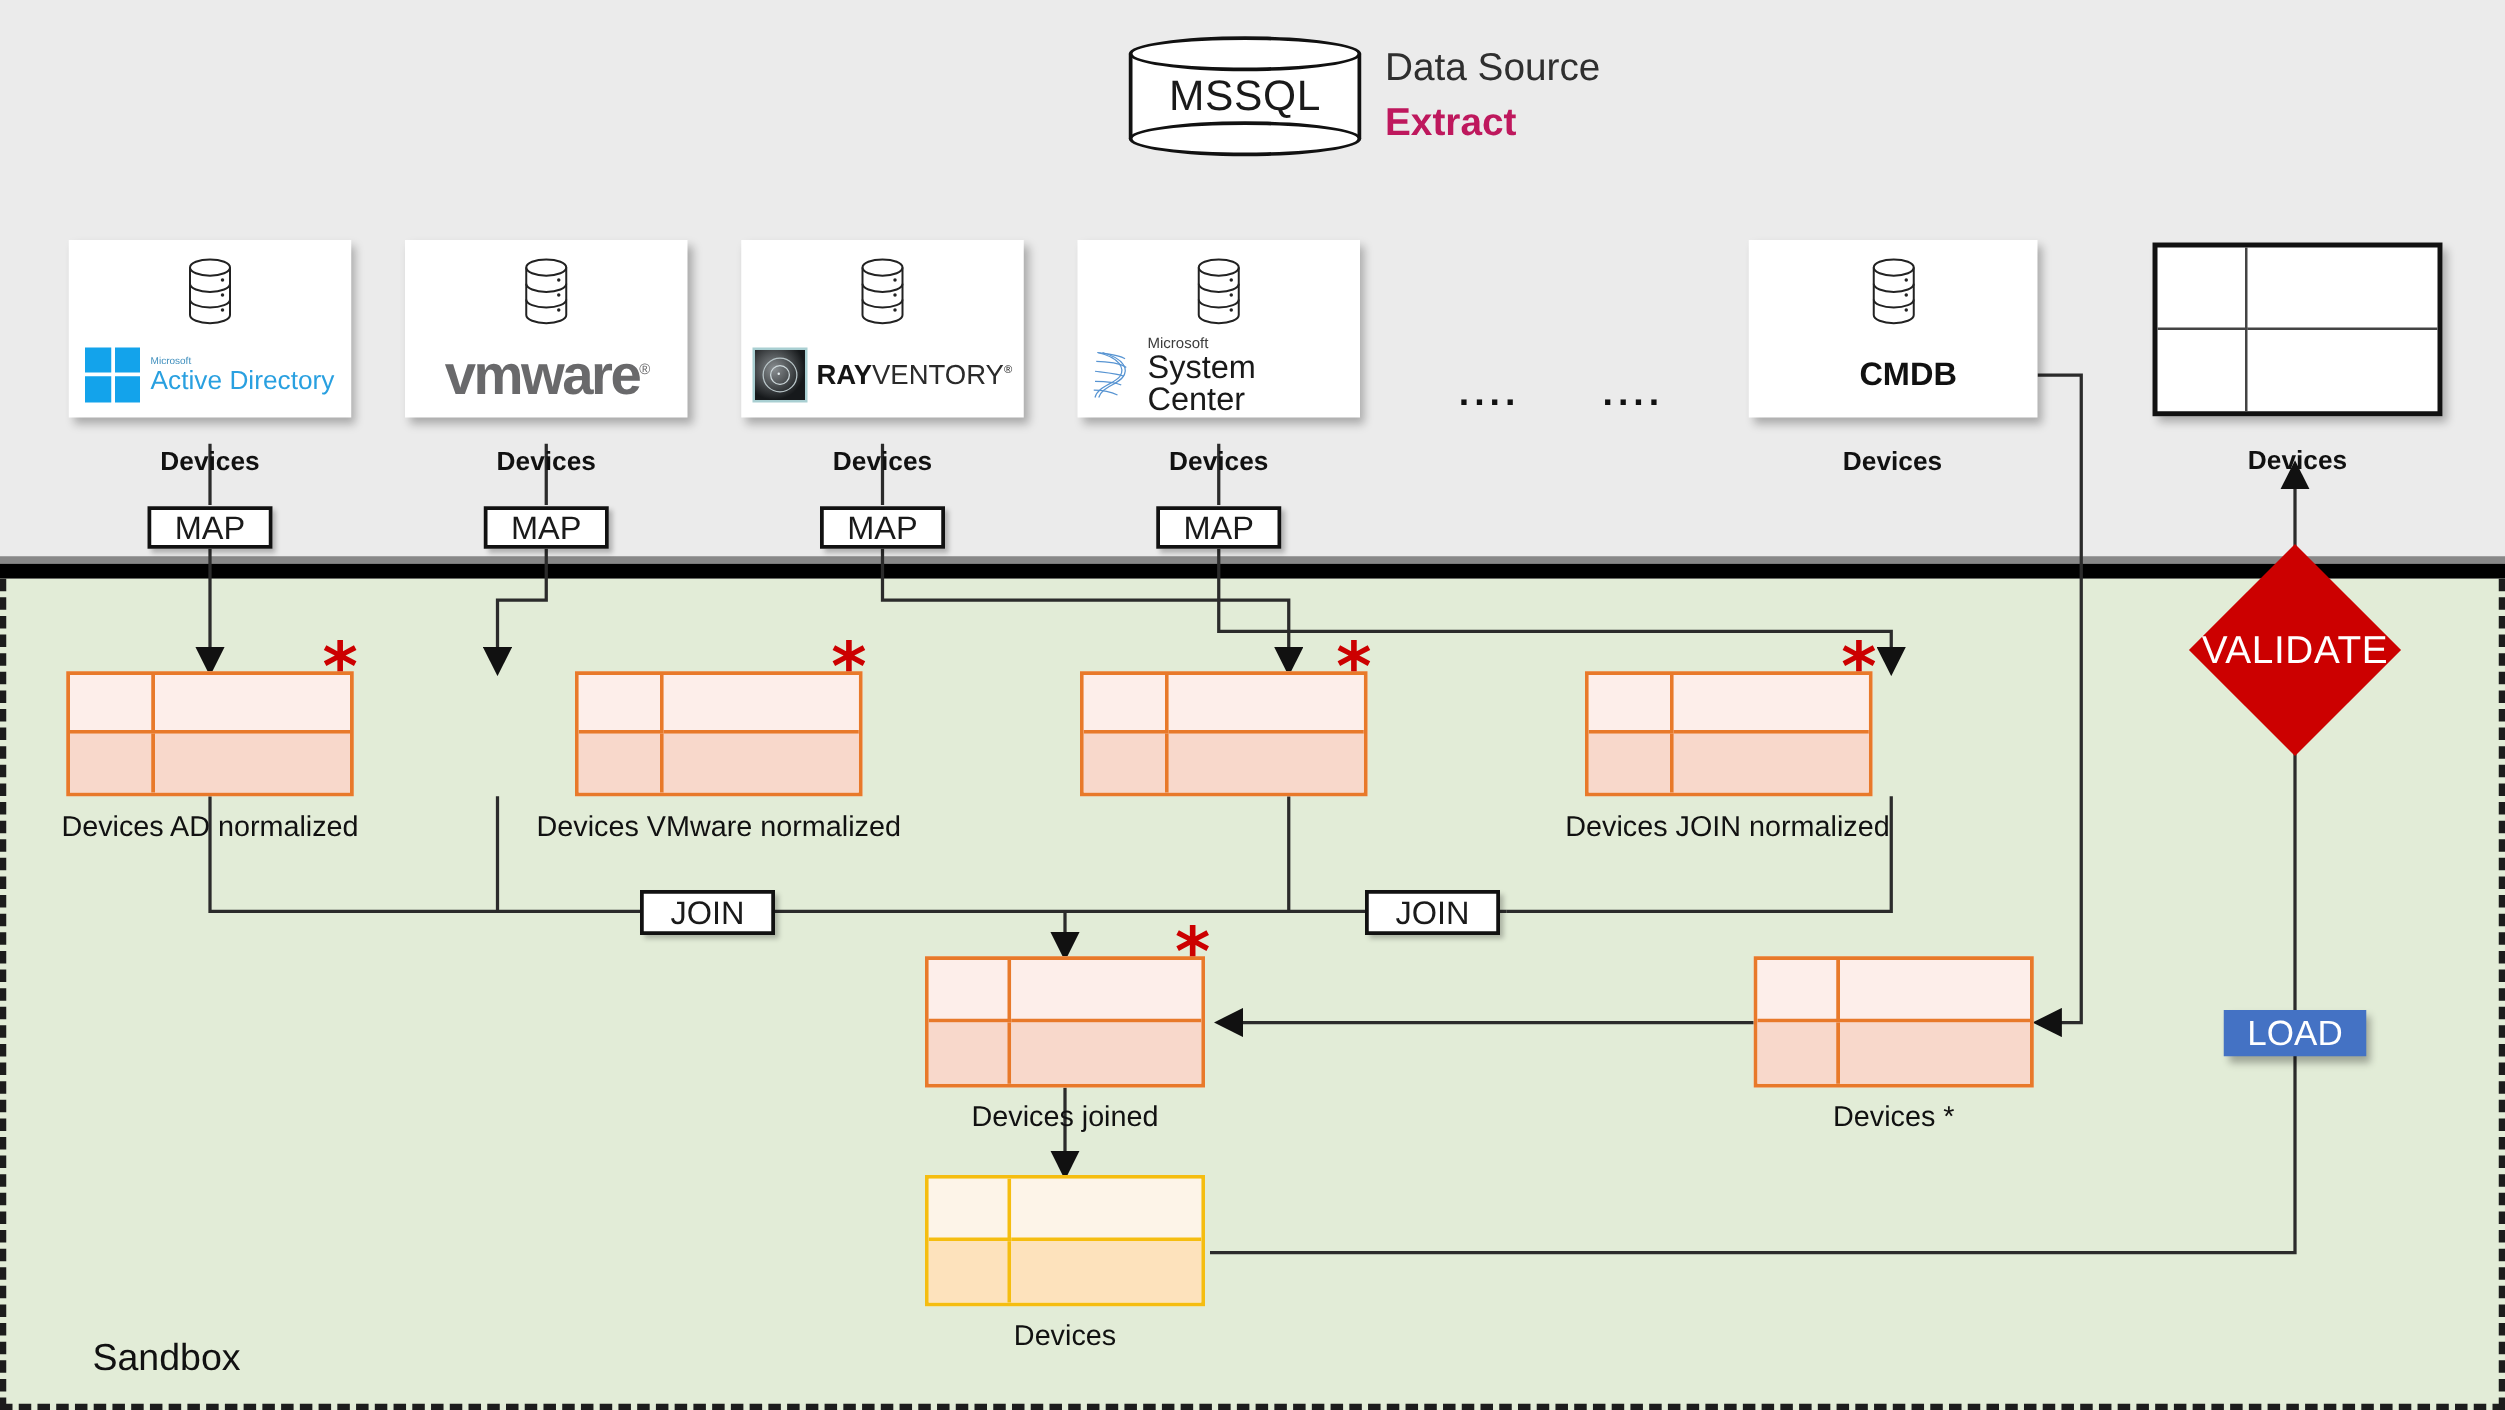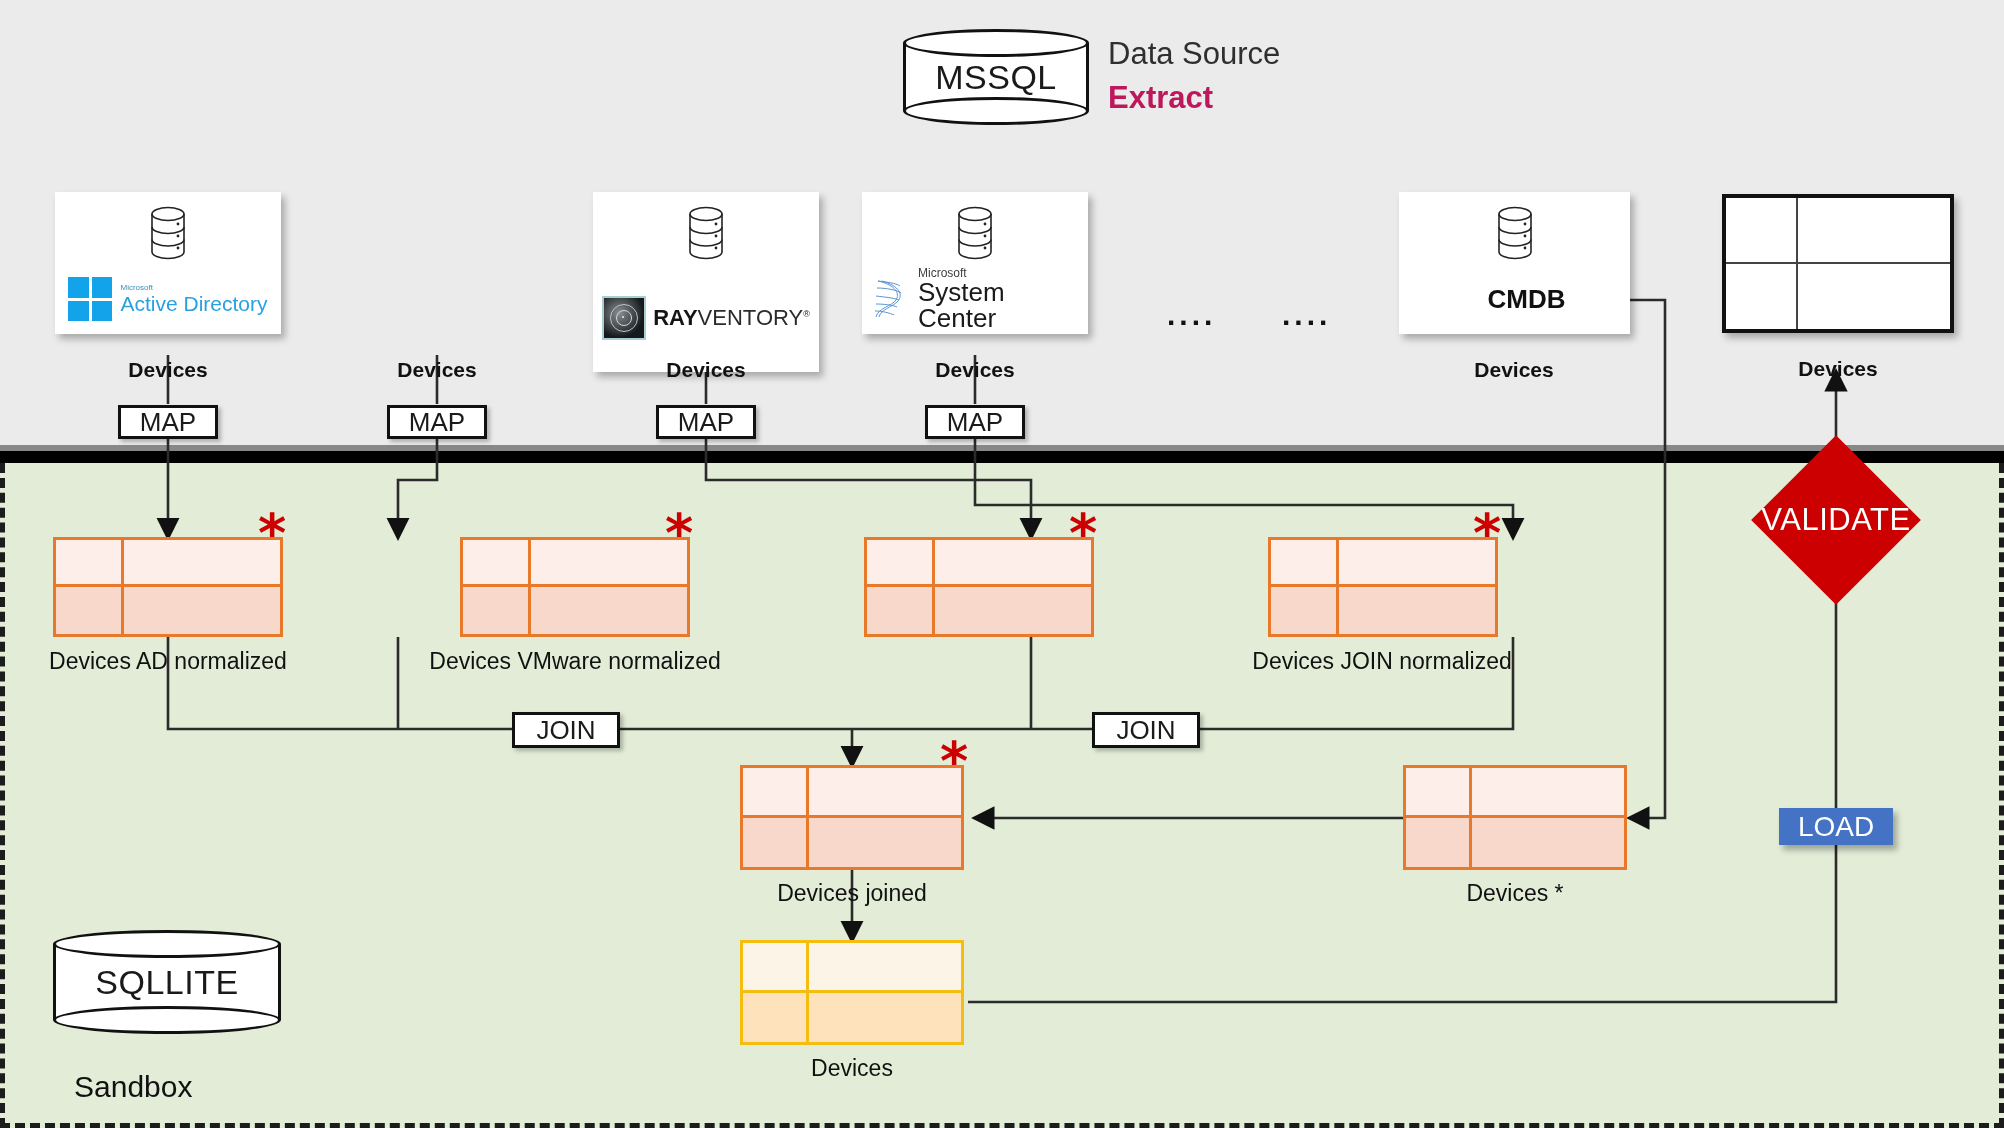--- a/index.html
+++ b/index.html
@@ -193,24 +193,44 @@
         <div class="ad-txt">
           <span class="ms">Microsoft</span>
           <span class="nm">Active Directory</span>
         </div>
       </div>
     </div>
   </div>
   <div class="src-label" style="left:88px;top:358px;width:160px;">Devices</div>
   <div class="pbox" style="left:118px;top:405px;width:100px;height:34px;">MAP</div>
 
+  <div class="card" style="left:324px;top:192px;width:226px;height:142px;">
+    <div class="dbicon">
+      <svg width="40" height="54" viewBox="0 0 40 54">
+          <g fill="none" stroke="#222" stroke-width="1.6">
+        <ellipse cx="20" cy="8" rx="16" ry="6.5"></ellipse>
+            <path d="M4,8 V46"></path>
+            <path d="M36,8 V46"></path>
+        <path d="M4,21 a16,6.5 0 0 0 32,0"></path>
+            <path d="M4,33.5 a16,6.5 0 0 0 32,0"></path>
+        <path d="M4,46 a16,6.5 0 0 0 32,0"></path>
+          </g>
+        <circle cx="30" cy="18" r="1.4" fill="#222"></circle>
+          <circle cx="30" cy="30" r="1.4" fill="#222"></circle>
+          <circle cx="30" cy="42" r="1.4" fill="#222"></circle>
+      </svg>
+    </div>
+    <div class="logo">
+      <div class="vm-logo"><span>vmware</span><sup>®</sup></div>
+    </div>
+  </div>
   <div class="src-label" style="left:357px;top:358px;width:160px;">Devices</div>
   <div class="pbox" style="left:387px;top:405px;width:100px;height:34px;">MAP</div>
 
-  <div class="card" style="left:593px;top:192px;width:226px;height:180px;">
+  <div class="card" style="left:593px;top:192px;width:226px;height:142px;">
     <div class="dbicon">
       <svg width="40" height="54" viewBox="0 0 40 54">
           <g fill="none" stroke="#222" stroke-width="1.6">
         <ellipse cx="20" cy="8" rx="16" ry="6.5"></ellipse>
             <path d="M4,8 V46"></path>
             <path d="M36,8 V46"></path>
         <path d="M4,21 a16,6.5 0 0 0 32,0"></path>
             <path d="M4,33.5 a16,6.5 0 0 0 32,0"></path>
         <path d="M4,46 a16,6.5 0 0 0 32,0"></path>
           </g>
@@ -377,26 +397,20 @@
   <div class="tbl tbl-yellow" style="left:740px;top:940px;width:224px;height:105px;">
     <div class="grid" style="grid-template-columns:66px 1fr;grid-template-rows:1fr 1fr;">
       <div class="cell r1"></div>
       <div class="cell r1" style="border-right:none;"></div>
       <div class="cell r2" style="border-bottom:none;"></div>
       <div class="cell r2" style="border-right:none;border-bottom:none;"></div>
     </div>
   </div>
   <div class="tbl-label" style="left:742px;top:1055px;width:220px;">Devices</div>
 
-  <div class="cyl" style="left:53px;top:930px;width:228px;height:104px;">
-    <div class="body"></div>
-    <div class="top"></div>
-    <div class="bot"></div>
-    <div class="lbl">SQLLITE</div>
-  </div>
   <div class="sandbox-label" style="left:46px;top:1070px;">Sandbox</div>
 
   <div class="diamond" style="left:1776px;top:460px;width:120px;height:120px;"></div>
   <div class="diamond-txt" style="left:1741px;top:490px;width:190px;height:60px;">VALIDATE</div>
 
   <div class="loadbox" style="left:1779px;top:808px;width:114px;height:37px;">LOAD</div>
 
 </div>
 
 </body></html>

